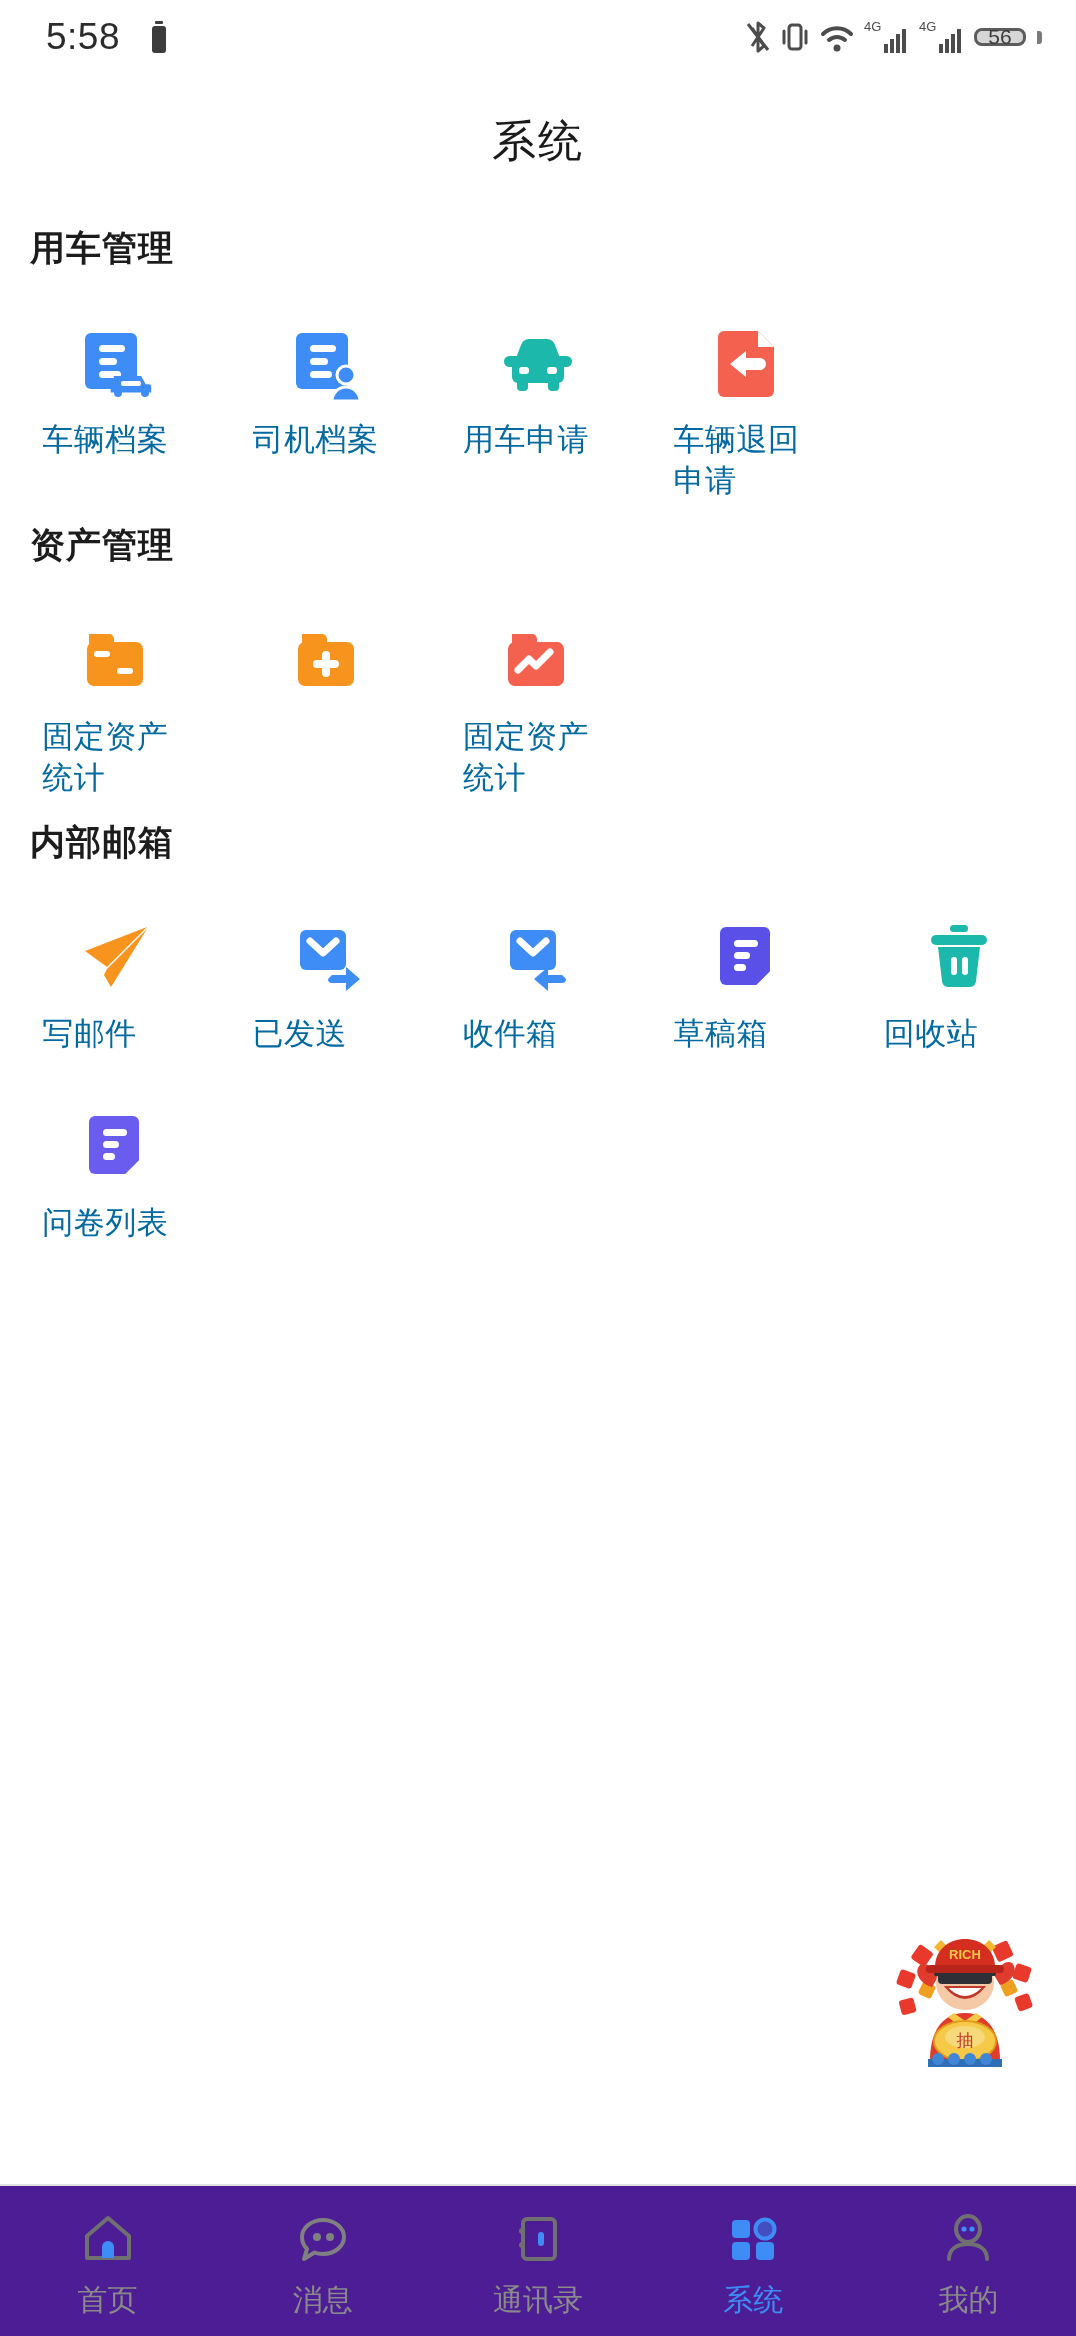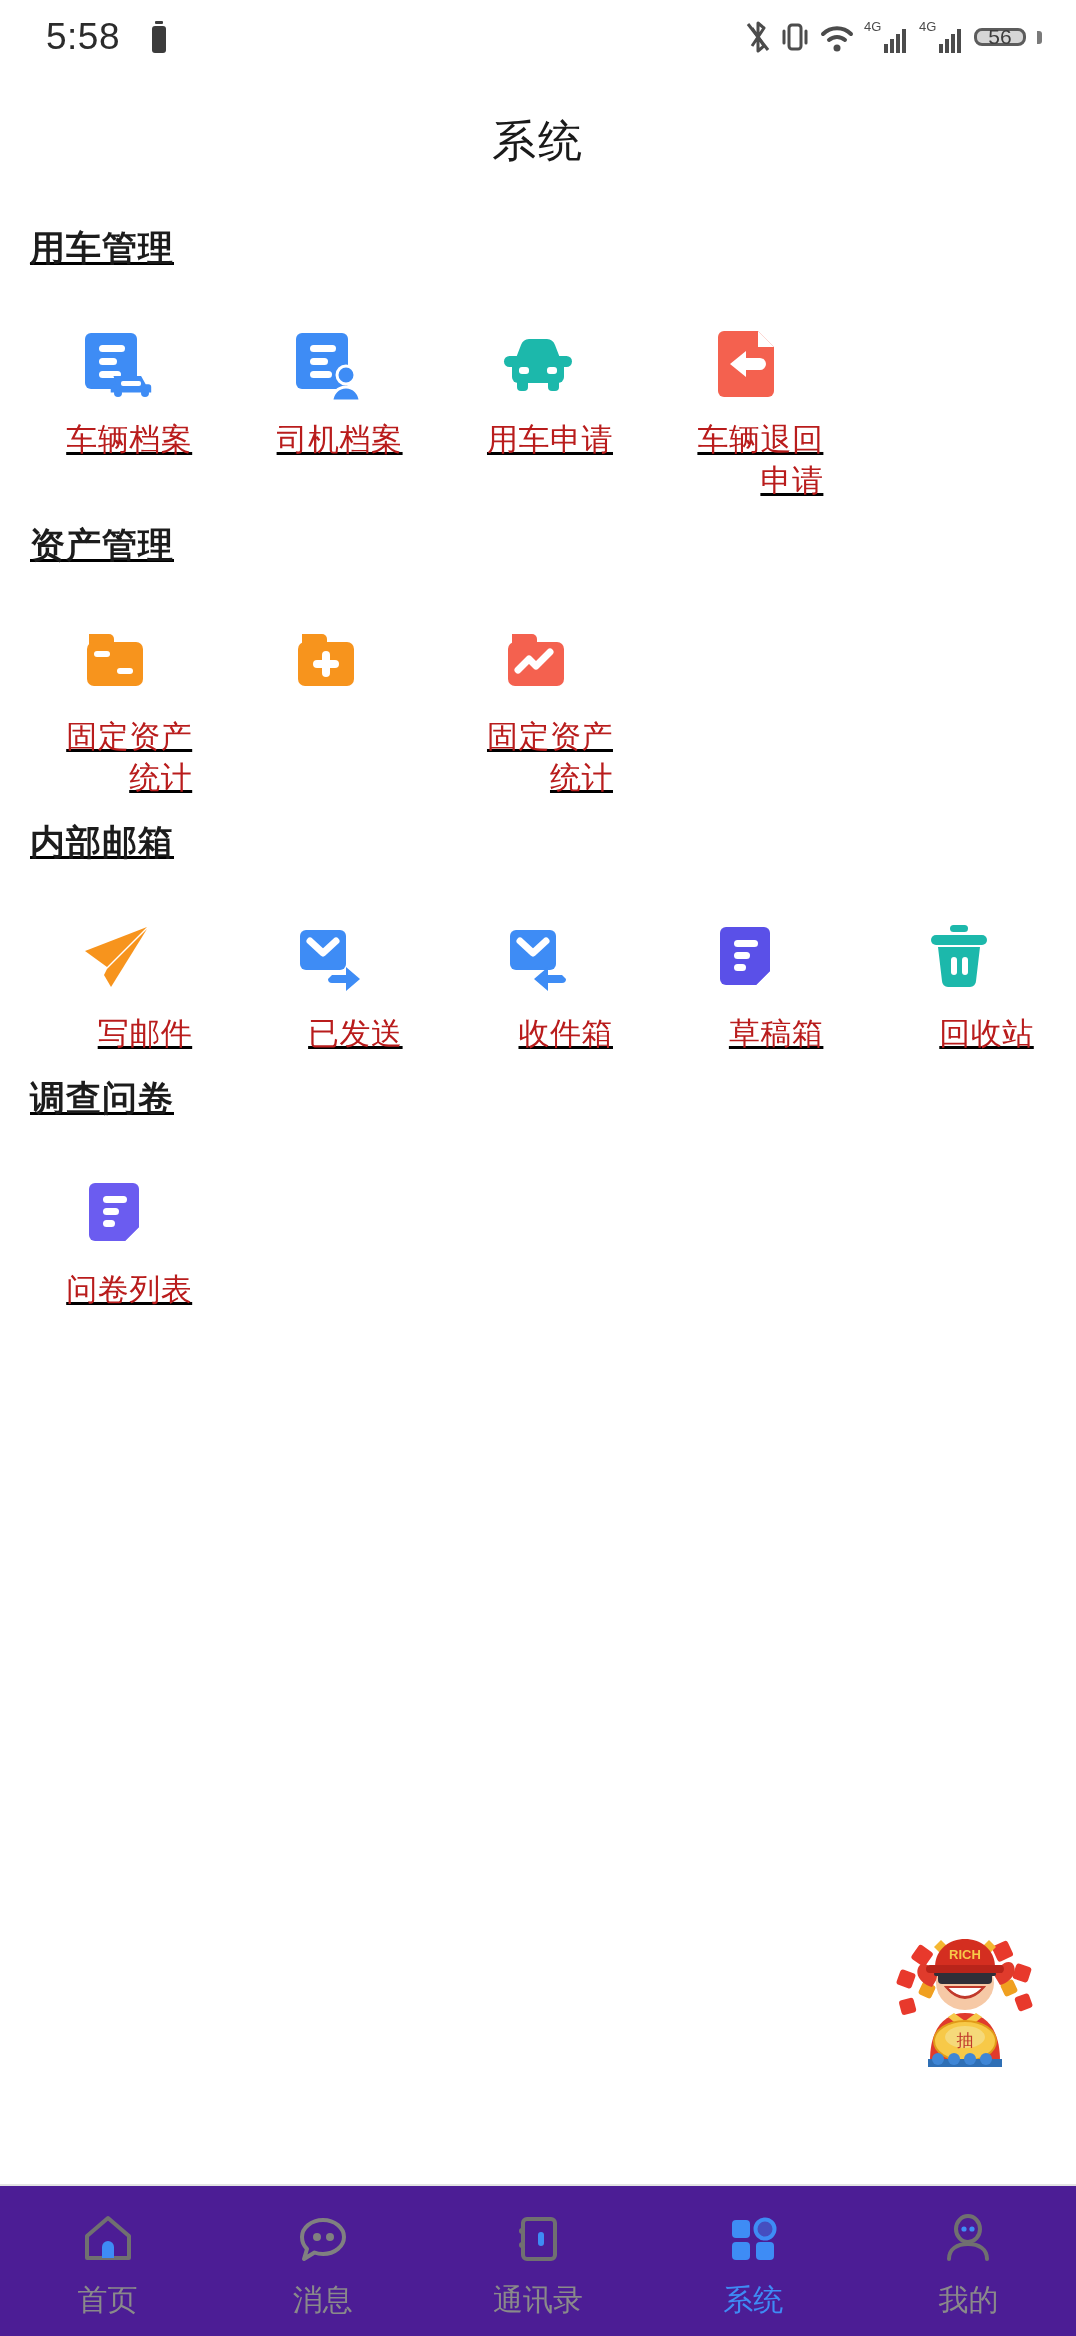--- a/index.html
+++ b/index.html
@@ -33,21 +33,21 @@
   .page-title {
     text-align: center;
     font-size: 44px;
     color: #1a1a1a;
     font-weight: 400;
     padding: 38px 0 10px;
     letter-spacing: 2px;
   }
 
   
-  .content { padding: 0 0 20px; text-decoration: underline; }
+  .content { padding: 0 0 20px; }
   .section { margin-top: 20px; }
   .section:first-child { margin-top: 44px; }
   .section-title {
     font-size: 35px;
     font-weight: bold;
     color: #1c1c1c;
     padding-left: 30px;
     letter-spacing: 1px;
   }
   .grid {
@@ -61,22 +61,22 @@
     display: flex; flex-direction: column; align-items: center;
     padding-top: 2px;
   }
   .tile-icon {
     width: 86px; height: 86px;
     display: flex; align-items: center; justify-content: center;
     margin-bottom: 14px;
   }
   .tile-icon svg { display: block; }
   .tile-label {
-    font-size: 31px; color: #b91c1c;
-    text-align: right; line-height: 1.32;
+    font-size: 31px; color: #0369a1;
+    text-align: left; line-height: 1.32;
     width: 150px;
     word-break: break-all;
     letter-spacing: 0.5px;
   }
 
   
   .mascot {
     position: absolute;
     right: 36px;
     top: 1925px;
@@ -327,21 +327,20 @@
             <rect x="32" y="40" width="6" height="18" rx="3" fill="#fff"></rect>
             <rect x="43" y="40" width="6" height="18" rx="3" fill="#fff"></rect>
           </svg>
         </span>
         <span class="tile-label">回收站</span>
       </div>
     </div>
   </div>
 
   <div class="section">
-    <div class="section-title">调查问卷</div>
     <div class="grid">
 
       <div class="tile">
         <span class="tile-icon">
           <svg width="80" height="80" viewBox="0 0 80 80">
             <path d="M18 10 h38 a6 6 0 0 1 6 6 v38 l-14 14 h-30 a6 6 0 0 1 -6 -6 v-46 a6 6 0 0 1 6 -6 z" fill="#6b5cf0"></path>
             <rect x="26" y="23" width="24" height="7" rx="3.5" fill="#fff"></rect>
             <rect x="26" y="35" width="16" height="7" rx="3.5" fill="#fff"></rect>
             <rect x="26" y="47" width="12" height="7" rx="3.5" fill="#fff"></rect>
             <path d="M48 68 v-14 h14 z" fill="#6b5cf0"></path>

